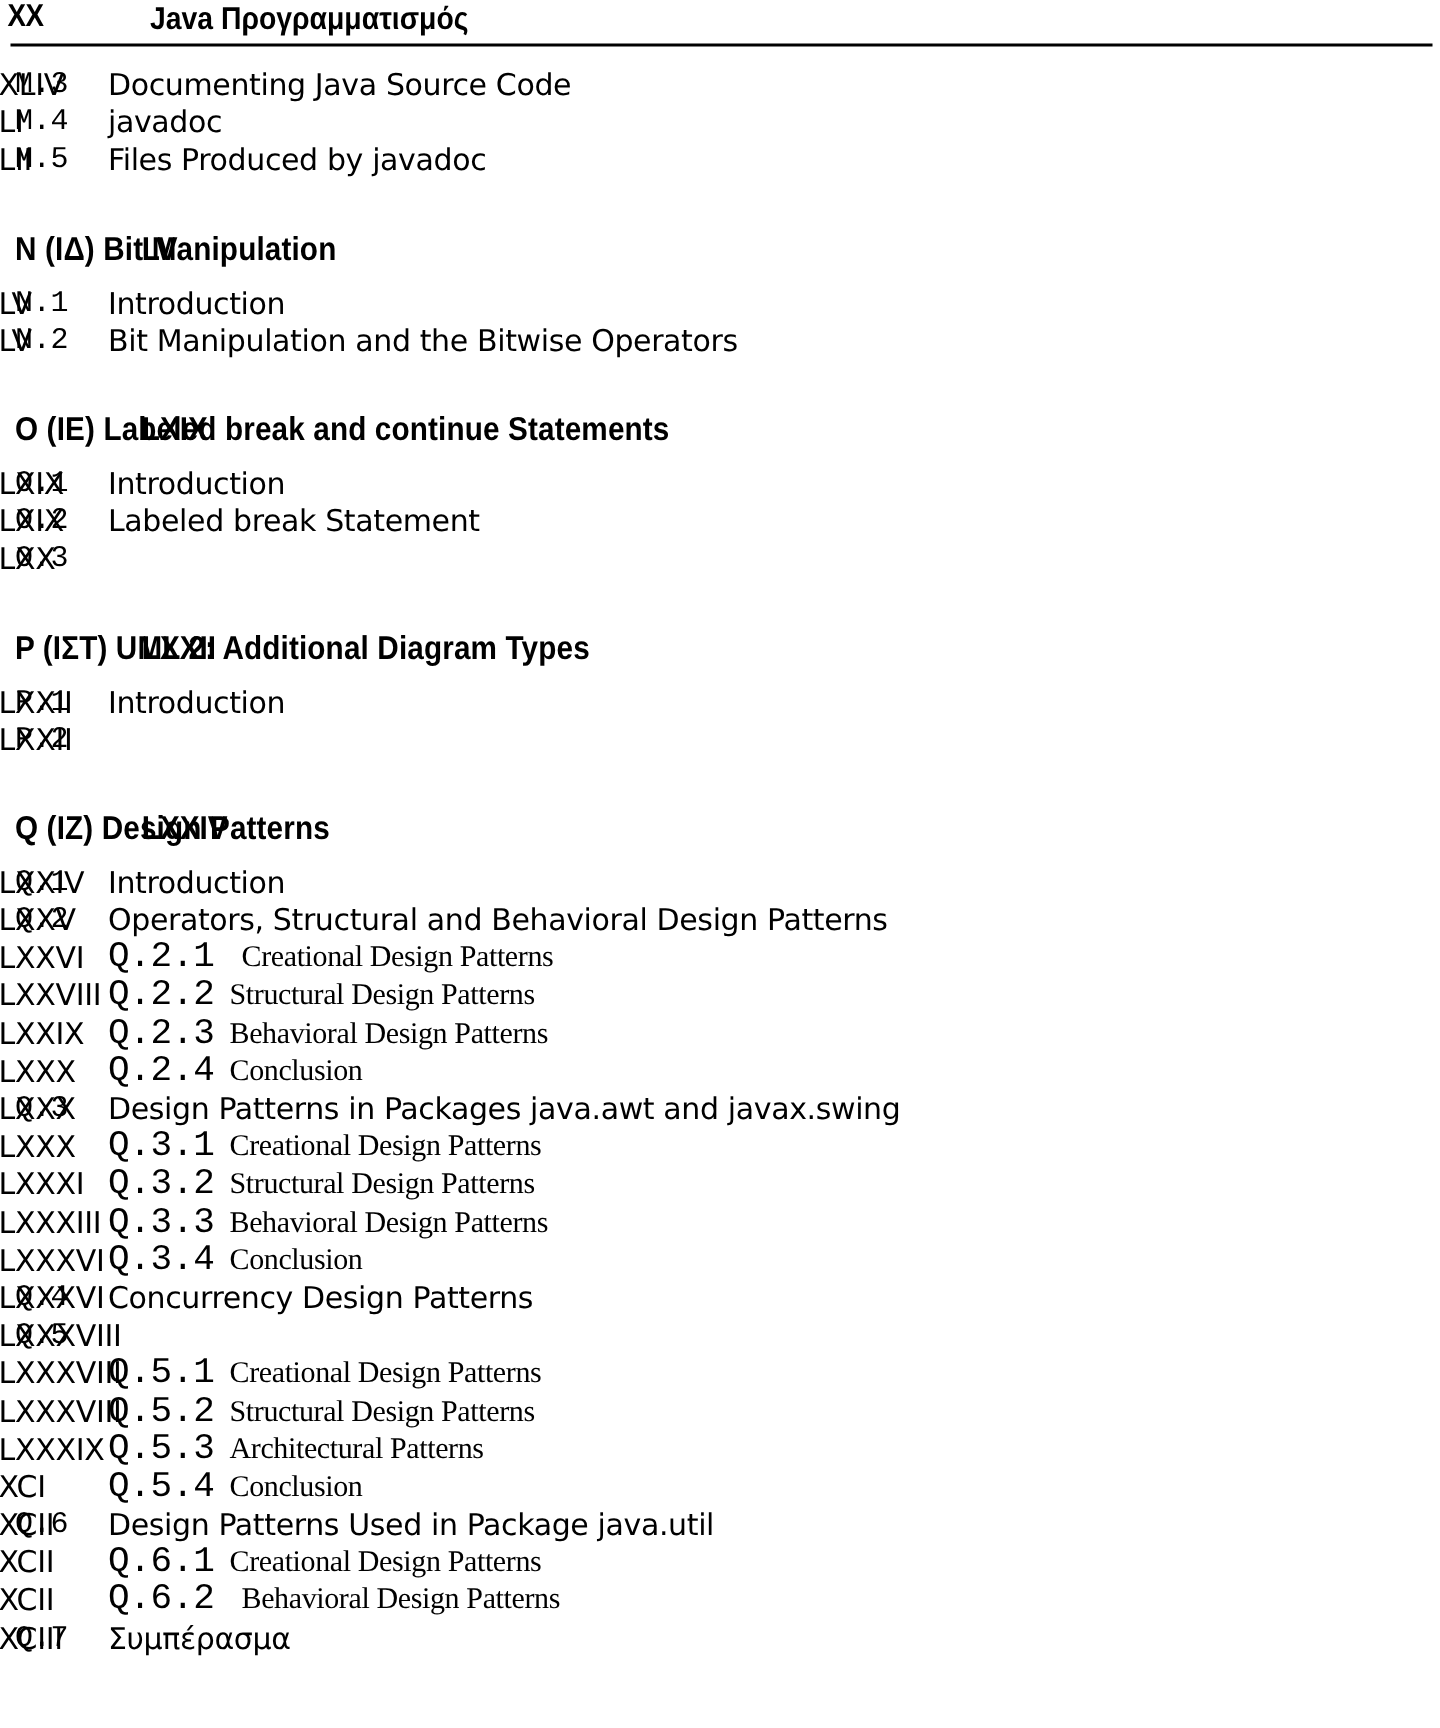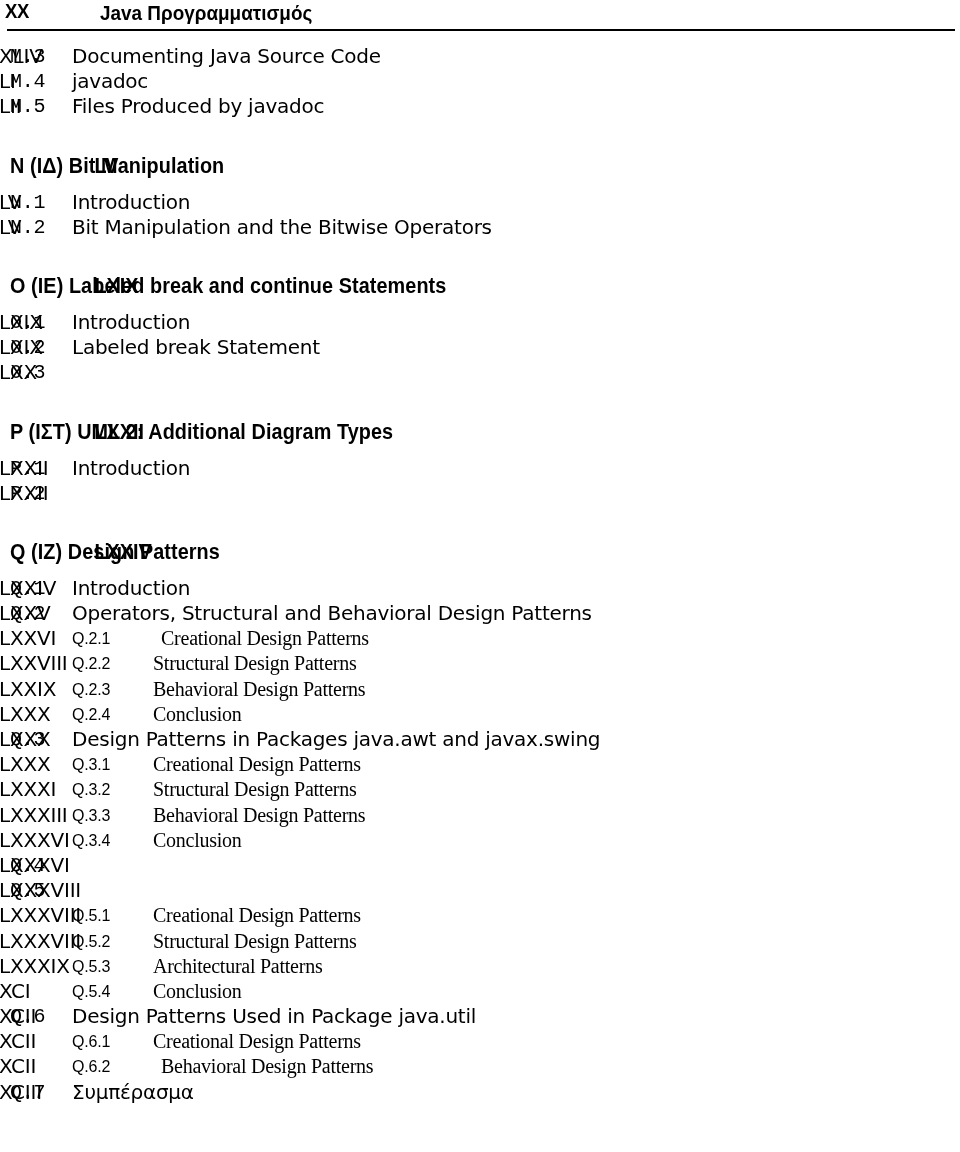--- a/index.html
+++ b/index.html
@@ -76,21 +76,21 @@
     top: 0;
     line-height: 25.2px;
   }
 
   
   .lvl1 .num   { left: 5px;  font-size: 20px; font-family: Liberation Mono, monospace; letter-spacing: -0.2px; }
   .lvl1 .title { left: 67px; font-size: 20px; font-family: "DejaVu Sans", sans-serif; letter-spacing: -0.25px; text-align: center; }
   .lvl1 .page  { right: 3px; font-size: 20px; font-family: "DejaVu Sans", sans-serif; letter-spacing: -0.2px; }
 
   
-  .lvl2 .num   { left: 67px;  font-size: 16px; font-family: Liberation Sans, sans-serif; letter-spacing: -0.2px; }
+  .lvl2 .num   { left: 67px;  font-size: 24px; font-family: Liberation Mono, monospace; letter-spacing: -0.2px; }
   .lvl2 .title { left: 148px; font-size: 20px; font-family: Liberation Serif, serif; letter-spacing: -0.25px; }
   .lvl2 .page  { right: 3px;  font-size: 20px; font-family: "DejaVu Sans", sans-serif; letter-spacing: -0.2px; }
   .lvl2.pad .title { left: 156px; }
 
   
   .row.heading {
     height: 29px;
   }
   .row.heading .title {
     left: 5px;
@@ -251,20 +251,21 @@
         <span class="title">Behavioral Design Patterns</span>
         <span class="page">LXXXIII</span>
       </div>
       <div class="row lvl2">
         <span class="num">Q.3.4</span>
         <span class="title">Conclusion</span>
         <span class="page">LXXXVI</span>
       </div>
       <div class="row lvl1">
         <span class="num">Q.4</span>
+        <span class="title">Concurrency Design Patterns</span>
         <span class="page">LXXXVI</span>
       </div>
       <div class="row lvl1">
         <span class="num">Q.5</span>
         <span class="page">LXXXVIII</span>
       </div>
       <div class="row lvl2">
         <span class="num">Q.5.1</span>
         <span class="title">Creational Design Patterns</span>
         <span class="page">LXXXVIII</span>

